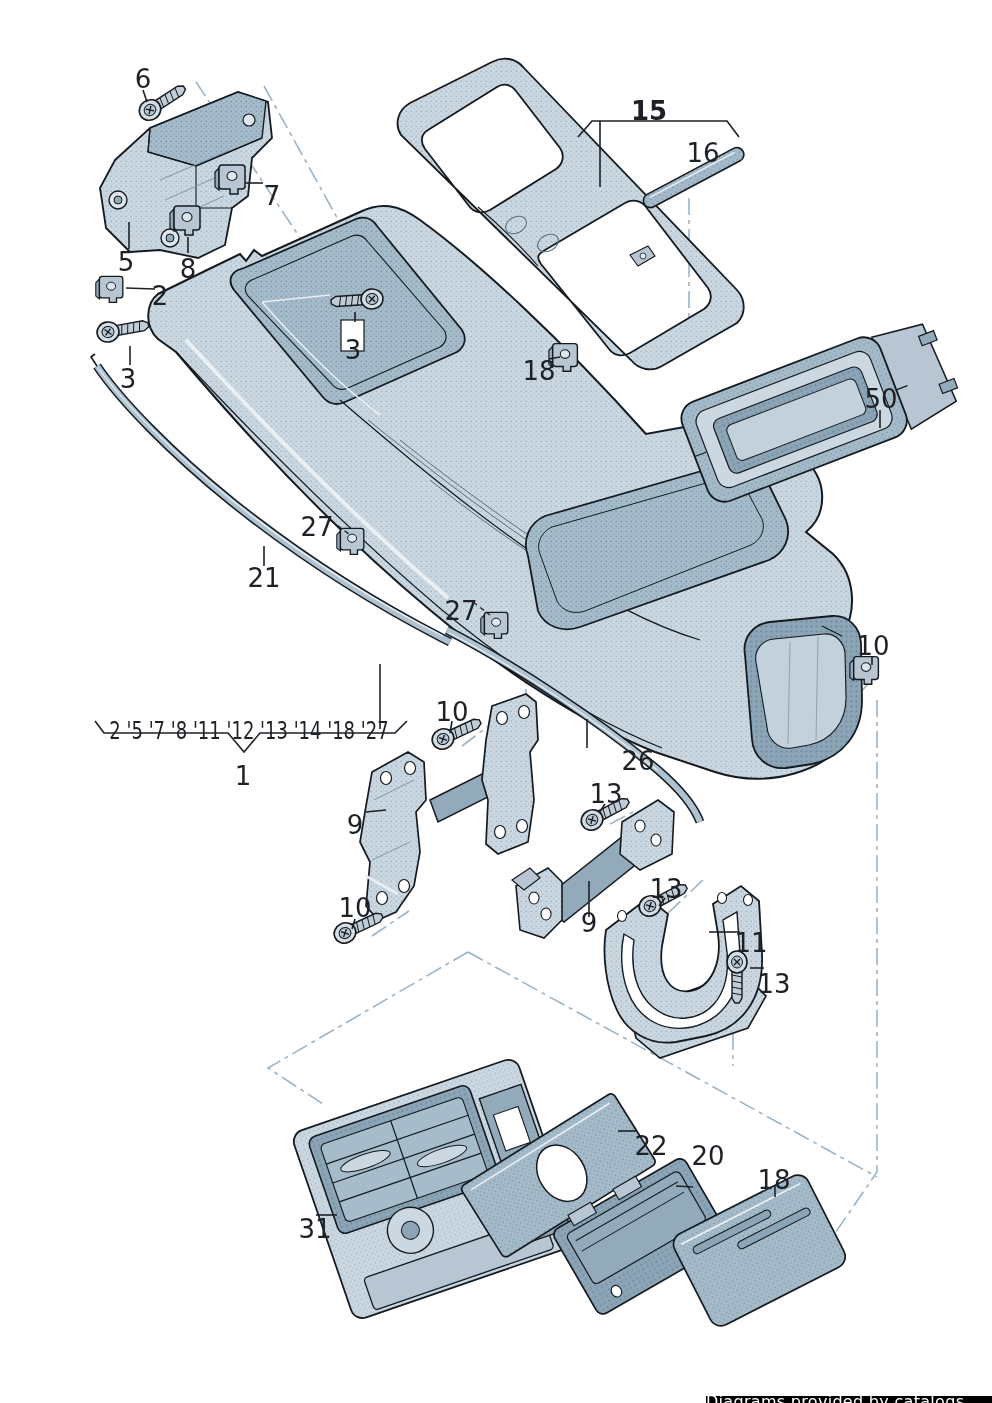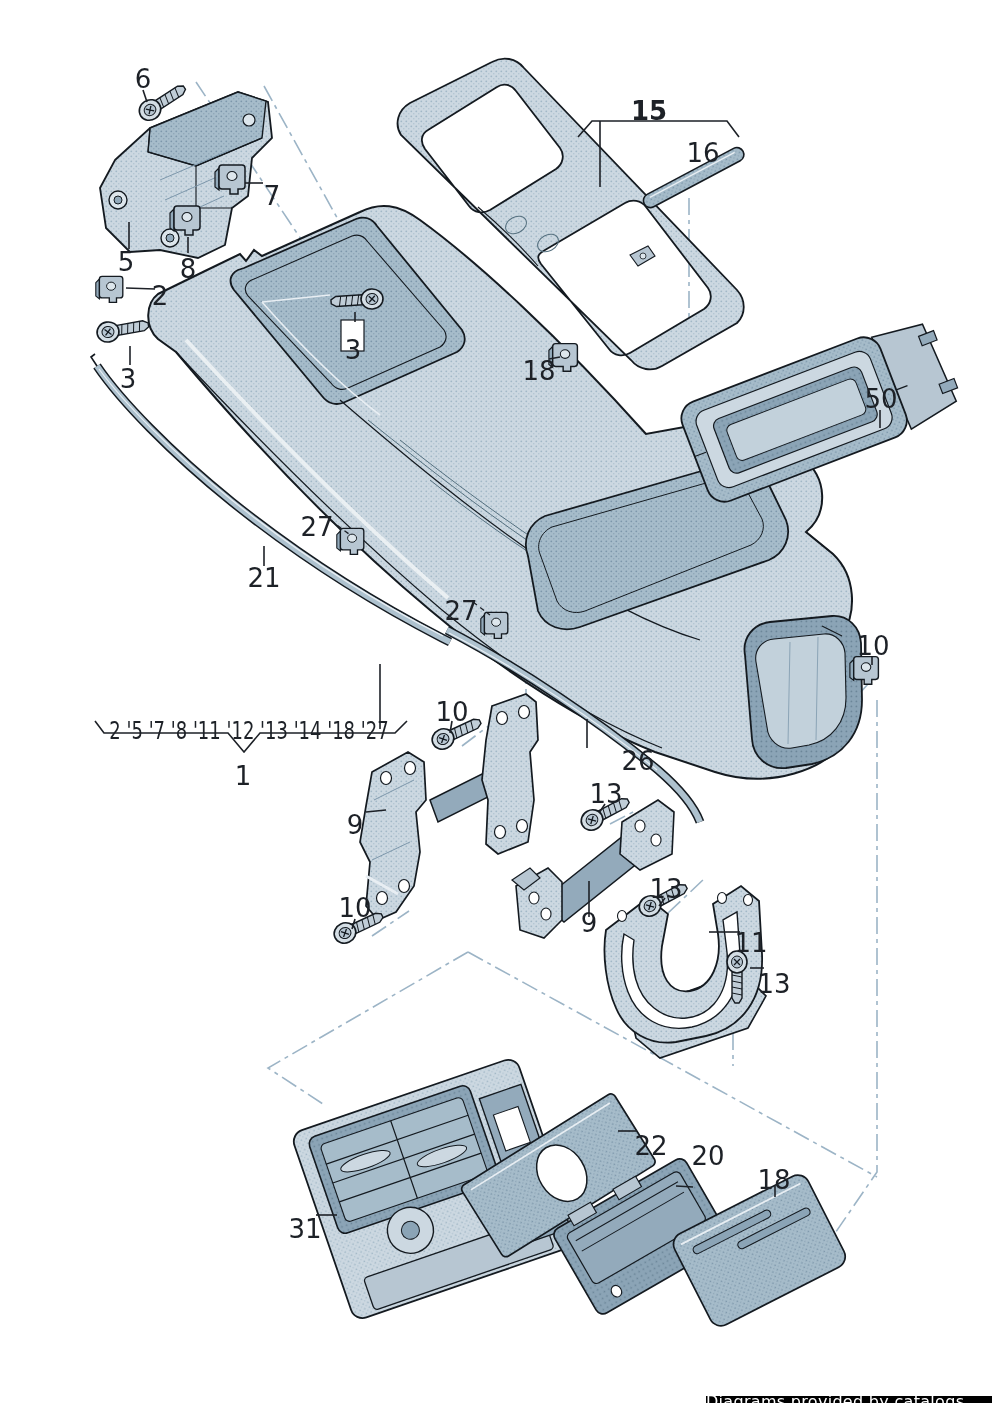--- a/index.html
+++ b/index.html
@@ -330,21 +330,21 @@
       <div class="part-label" style="left: 606px; top: 794px;">13</div>
       <div class="part-label" style="left: 355px; top: 825px;">9</div>
       <div class="part-label" style="left: 666px; top: 889px;">13</div>
       <div class="part-label" style="left: 355px; top: 908px;">10</div>
       <div class="part-label" style="left: 589px; top: 923px;">9</div>
       <div class="part-label" style="left: 751px; top: 943px;">11</div>
       <div class="part-label" style="left: 774px; top: 984px;">13</div>
       <div class="part-label" style="left: 651px; top: 1146px;">22</div>
       <div class="part-label" style="left: 774px; top: 1180px;">18</div>
       <div class="part-label" style="left: 708px; top: 1156px;">20</div>
-      <div class="part-label" style="left: 305px; top: 1229px;">31</div>
+      <div class="part-label" style="left: 315px; top: 1229px;">31</div>
     </div>
 
 <div class="grp-list">2 '5 '7 '8 '11 '12 '13 '14 '18 '27</div>
 <div class="grp-one">1</div>
 
 <div class="footer-bar" style="background: rgb(0, 0, 0); color: rgb(255, 255, 255);">
   <span>Diagrams provided by catalogs parts</span>
 </div>
 
 </div>

